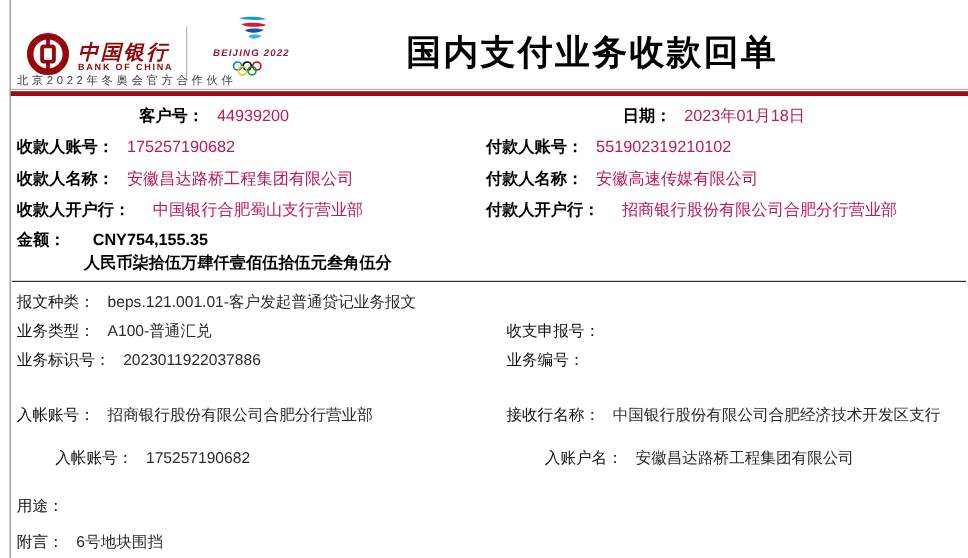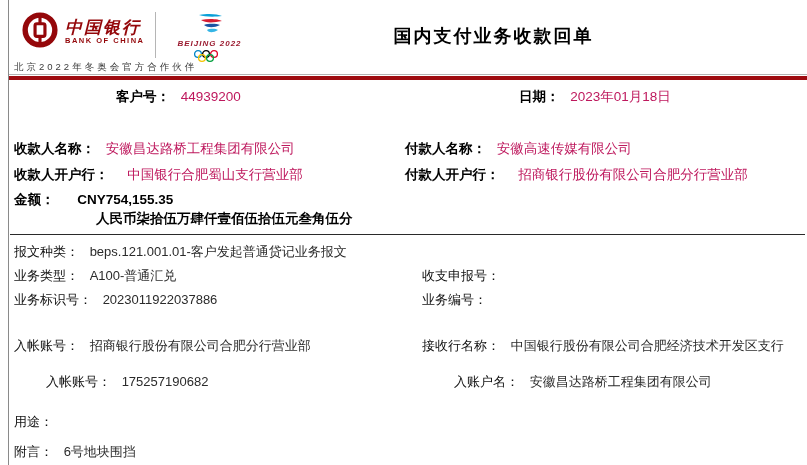--- a/index.html
+++ b/index.html
@@ -2,43 +2,43 @@
 <html><head>
 <meta charset="utf-8">
 <style>
   html,body{margin:0;padding:0;background:#fff;}
   .page{
     position:relative;width:807px;height:465px;background:#ffffff;
     font-family:"Liberation Sans","DejaVu Sans",sans-serif;color:#1a1a1a;overflow:hidden;
   }
   .left-rule{position:absolute;left:8px;top:0;bottom:0;width:1px;background:#8a8a8a;}
   
-  .brand{position:absolute;left:22px;top:12px;display:flex;align-items:flex-start;gap:10px;}
+  .brand{position:absolute;left:22px;top:12px;display:flex;align-items:flex-end;gap:10px;}
   .boc{display:flex;align-items:center;gap:7px;}
   .boc-text{display:flex;flex-direction:column;line-height:1.05;}
   .boc-cn{font-family:"Liberation Serif","DejaVu Serif",serif;font-weight:bold;font-style:italic;
           font-size:17px;color:#94070a;letter-spacing:2px;}
   .boc-en{font-size:7.5px;color:#94070a;letter-spacing:1.5px;font-weight:bold;}
   .brand-divider{width:1px;height:46px;background:#b5b5b5;}
   .beijing{display:flex;flex-direction:column;align-items:center;line-height:1;margin-left:12px;}
   .beijing-text{font-size:8px;font-weight:bold;font-style:italic;color:#9b1b30;letter-spacing:1px;margin:1px 0;}
   .title{
     position:absolute;left:180px;right:0;top:24px;text-align:center;
     font-family:"Liberation Serif","DejaVu Serif",serif;
-    font-size:18px;font-weight:bold;color:#000;letter-spacing:2px;
+    font-size:29px;font-weight:bold;color:#000;letter-spacing:2px;
   }
   .partner{position:absolute;left:14px;top:61px;font-size:9.5px;color:#3c3c3c;letter-spacing:3px;}
   .thin-rule{position:absolute;left:9px;right:0;top:74px;height:1px;background:#b3b3b3;}
   .red-bar{position:absolute;left:9px;right:0;top:76px;height:4px;}
   
   .row{position:absolute;white-space:nowrap;font-size:13.5px;}
   .lbl{font-weight:bold;color:#000;margin-right:7px;}
   .val{color:#be185d;}
   .row .right-part{position:absolute;left:391px;white-space:nowrap;}
-  .amount-words{position:absolute;left:70px;top:210px;font-size:13.5px;font-weight:bold;color:#000;white-space:nowrap;margin-left:26px;}
+  .amount-words{position:absolute;left:70px;top:210px;font-size:13.5px;font-weight:bold;color:#000;white-space:nowrap;}
   .sep-rule{position:absolute;left:10px;right:2px;top:234px;height:1px;background:#2a2a2a;}
   .detail-row{position:absolute;left:14px;right:4px;white-space:nowrap;font-size:13px;}
   .detail-row .dlbl{color:#111;margin-right:7px;}
   .detail-row .dval{color:#2b2b2b;}
   .detail-row .d-right{position:absolute;left:408px;white-space:nowrap;}
 </style>
 </head>
 <body>
 
 <div class="page">
@@ -89,20 +89,28 @@
 
   <div class="row" style="left:116px;top:88px;">
     <span class="lbl">客户号：</span>
     <span class="val">44939200</span>
   </div>
   <div class="row" style="left:519px;top:88px;">
     <span class="lbl">日期：</span>
     <span class="val">2023年01月18日</span>
   </div>
 
+  <div class="row" style="left:14px;top:114px;">
+    <span class="lbl">收款人账号：</span>
+    <span class="val">175257190682</span>
+    <span class="right-part">
+      <span class="lbl">付款人账号：</span>
+      <span class="val">551902319210102</span>
+    </span>
+  </div>
   <div class="row" style="left:14px;top:140px;">
     <span class="lbl">收款人名称：</span>
     <span class="val">安徽昌达路桥工程集团有限公司</span>
     <span class="right-part">
       <span class="lbl">付款人名称：</span>
       <span class="val">安徽高速传媒有限公司</span>
     </span>
   </div>
   <div class="row" style="left:14px;top:166px;">
     <span class="lbl">收款人开户行：</span>

